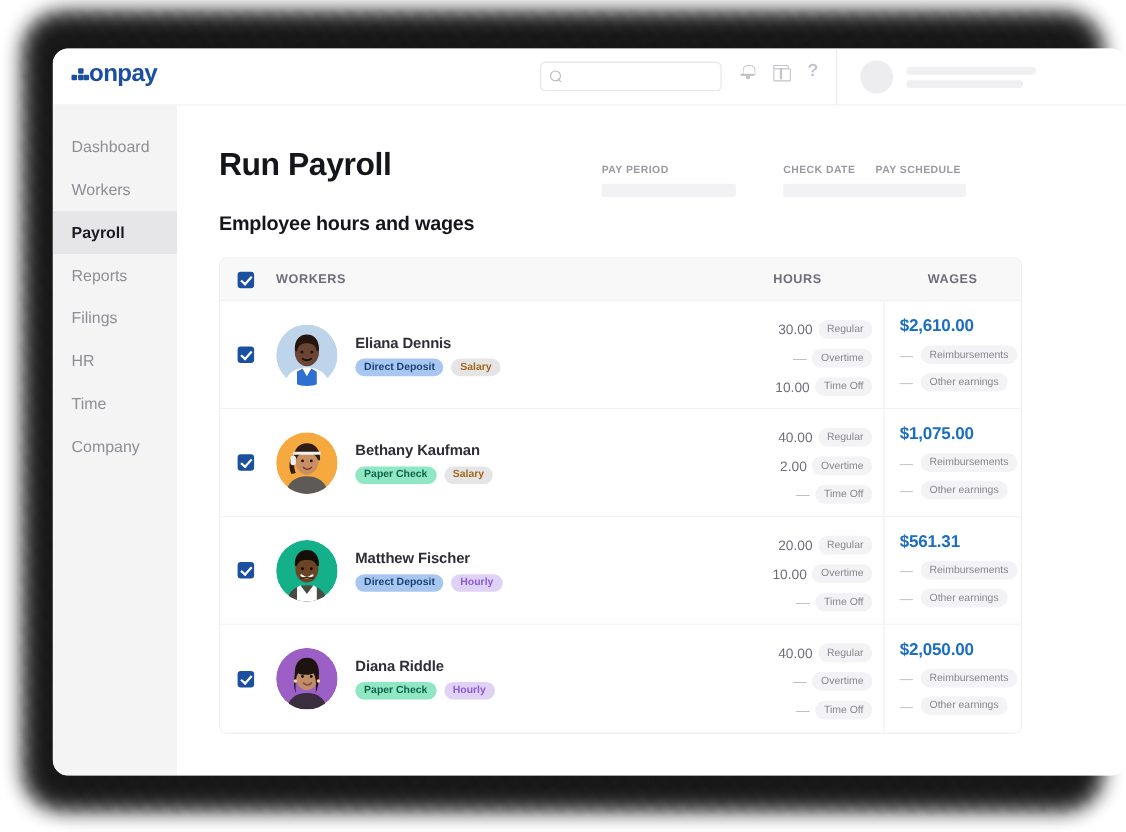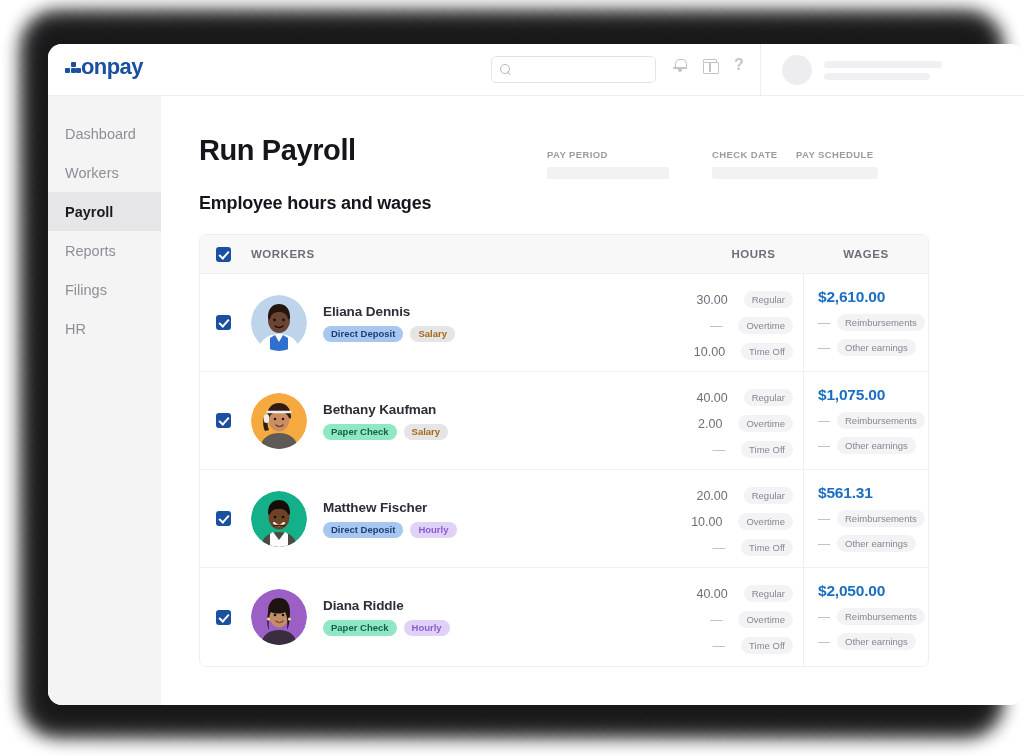--- a/index.html
+++ b/index.html
@@ -192,21 +192,21 @@
     width: 15px; height: 15px; border-radius: 3px; background: #1b4fa0;
     position: relative; flex: none;
   }
   .cb::after {
     content: ''; position: absolute; left: 4.6px; top: 2.2px;
     width: 4px; height: 8px; border: solid #fff;
     border-width: 0 2px 2px 0; transform: rotate(42deg);
   }
   #thead .cb { margin-left: 16px; }
   #th-workers { margin-left: 20px; }
-  #th-hours { margin-left: auto; margin-right: 0px; width: 101px; text-align: center; }
+  #th-hours { margin-left: auto; margin-right: 0px; width: 101px; text-align: left; }
   #th-wages { width: 124px; text-align: center; }
 
   .row {
     display: flex; align-items: stretch; min-height: 98px;
     border-bottom: 1px solid #f1f1f3; background: #fff;
   }
   .row:last-child { border-bottom: none; }
   .row-cb { display: flex; align-items: center; padding-left: 16px; }
   .row-worker { display: flex; align-items: center; padding-left: 20px; flex: 1; }
   .pfp { width: 56px; height: 56px; border-radius: 50%; overflow: hidden; flex: none; position: relative; }
@@ -220,21 +220,21 @@
   }
   .pill-dd   { background: #a8c7f0; color: #1b3f75; }
   .pill-pc   { background: #8fe7c3; color: #11634a; }
   .pill-sal  { background: #e5e5e5; color: #a4661a; }
   .pill-hr   { background: #e0d2f7; color: #8b5ccf; }
 
   .row-hours {
     width: 110px; padding: 17px 10px 0 0; display: flex; flex-direction: column; gap: 9px;
     border-right: 1px solid #eeeef0;
   }
-  .hline { display: flex; align-items: center; justify-content: flex-end; gap: 16px; }
+  .hline { display: flex; align-items: center; justify-content: flex-end; gap: 5px; }
   .hval { font-size: 12.5px; color: #6e6e78; }
   .hval.dash { color: #b9b9c0; }
   .tag {
     font-size: 9.5px; color: #86868f; background: #f3f3f5;
     padding: 3.5px 8px 4px; border-radius: 9px; line-height: 1; white-space: nowrap;
   }
   .row-wages {
     width: 124px; padding: 14px 0 0 14px; display: flex; flex-direction: column; gap: 8px;
   }
   .amount { font-size: 15.5px; font-weight: 700; color: #1b6ec2; letter-spacing: -0.2px; }
@@ -309,20 +309,26 @@
             <span>Payroll</span>
           </div>
         <div class="nav-item">
             <span>Reports</span>
           </div>
         <div class="nav-item">
             <span>Filings</span>
           </div>
         <div class="nav-item">
             <span>HR</span>
+          </div>
+        <div class="nav-item">
+            <span>Time</span>
+          </div>
+        <div class="nav-item">
+            <span>Company</span>
           </div>
       </div>
 
       <div id="content">
 
         <div id="pagehead">
           <div id="page-title">Run Payroll</div>
 
           <div class="meta-group" id="mg-period">
             <div class="meta-label">PAY PERIOD</div>

